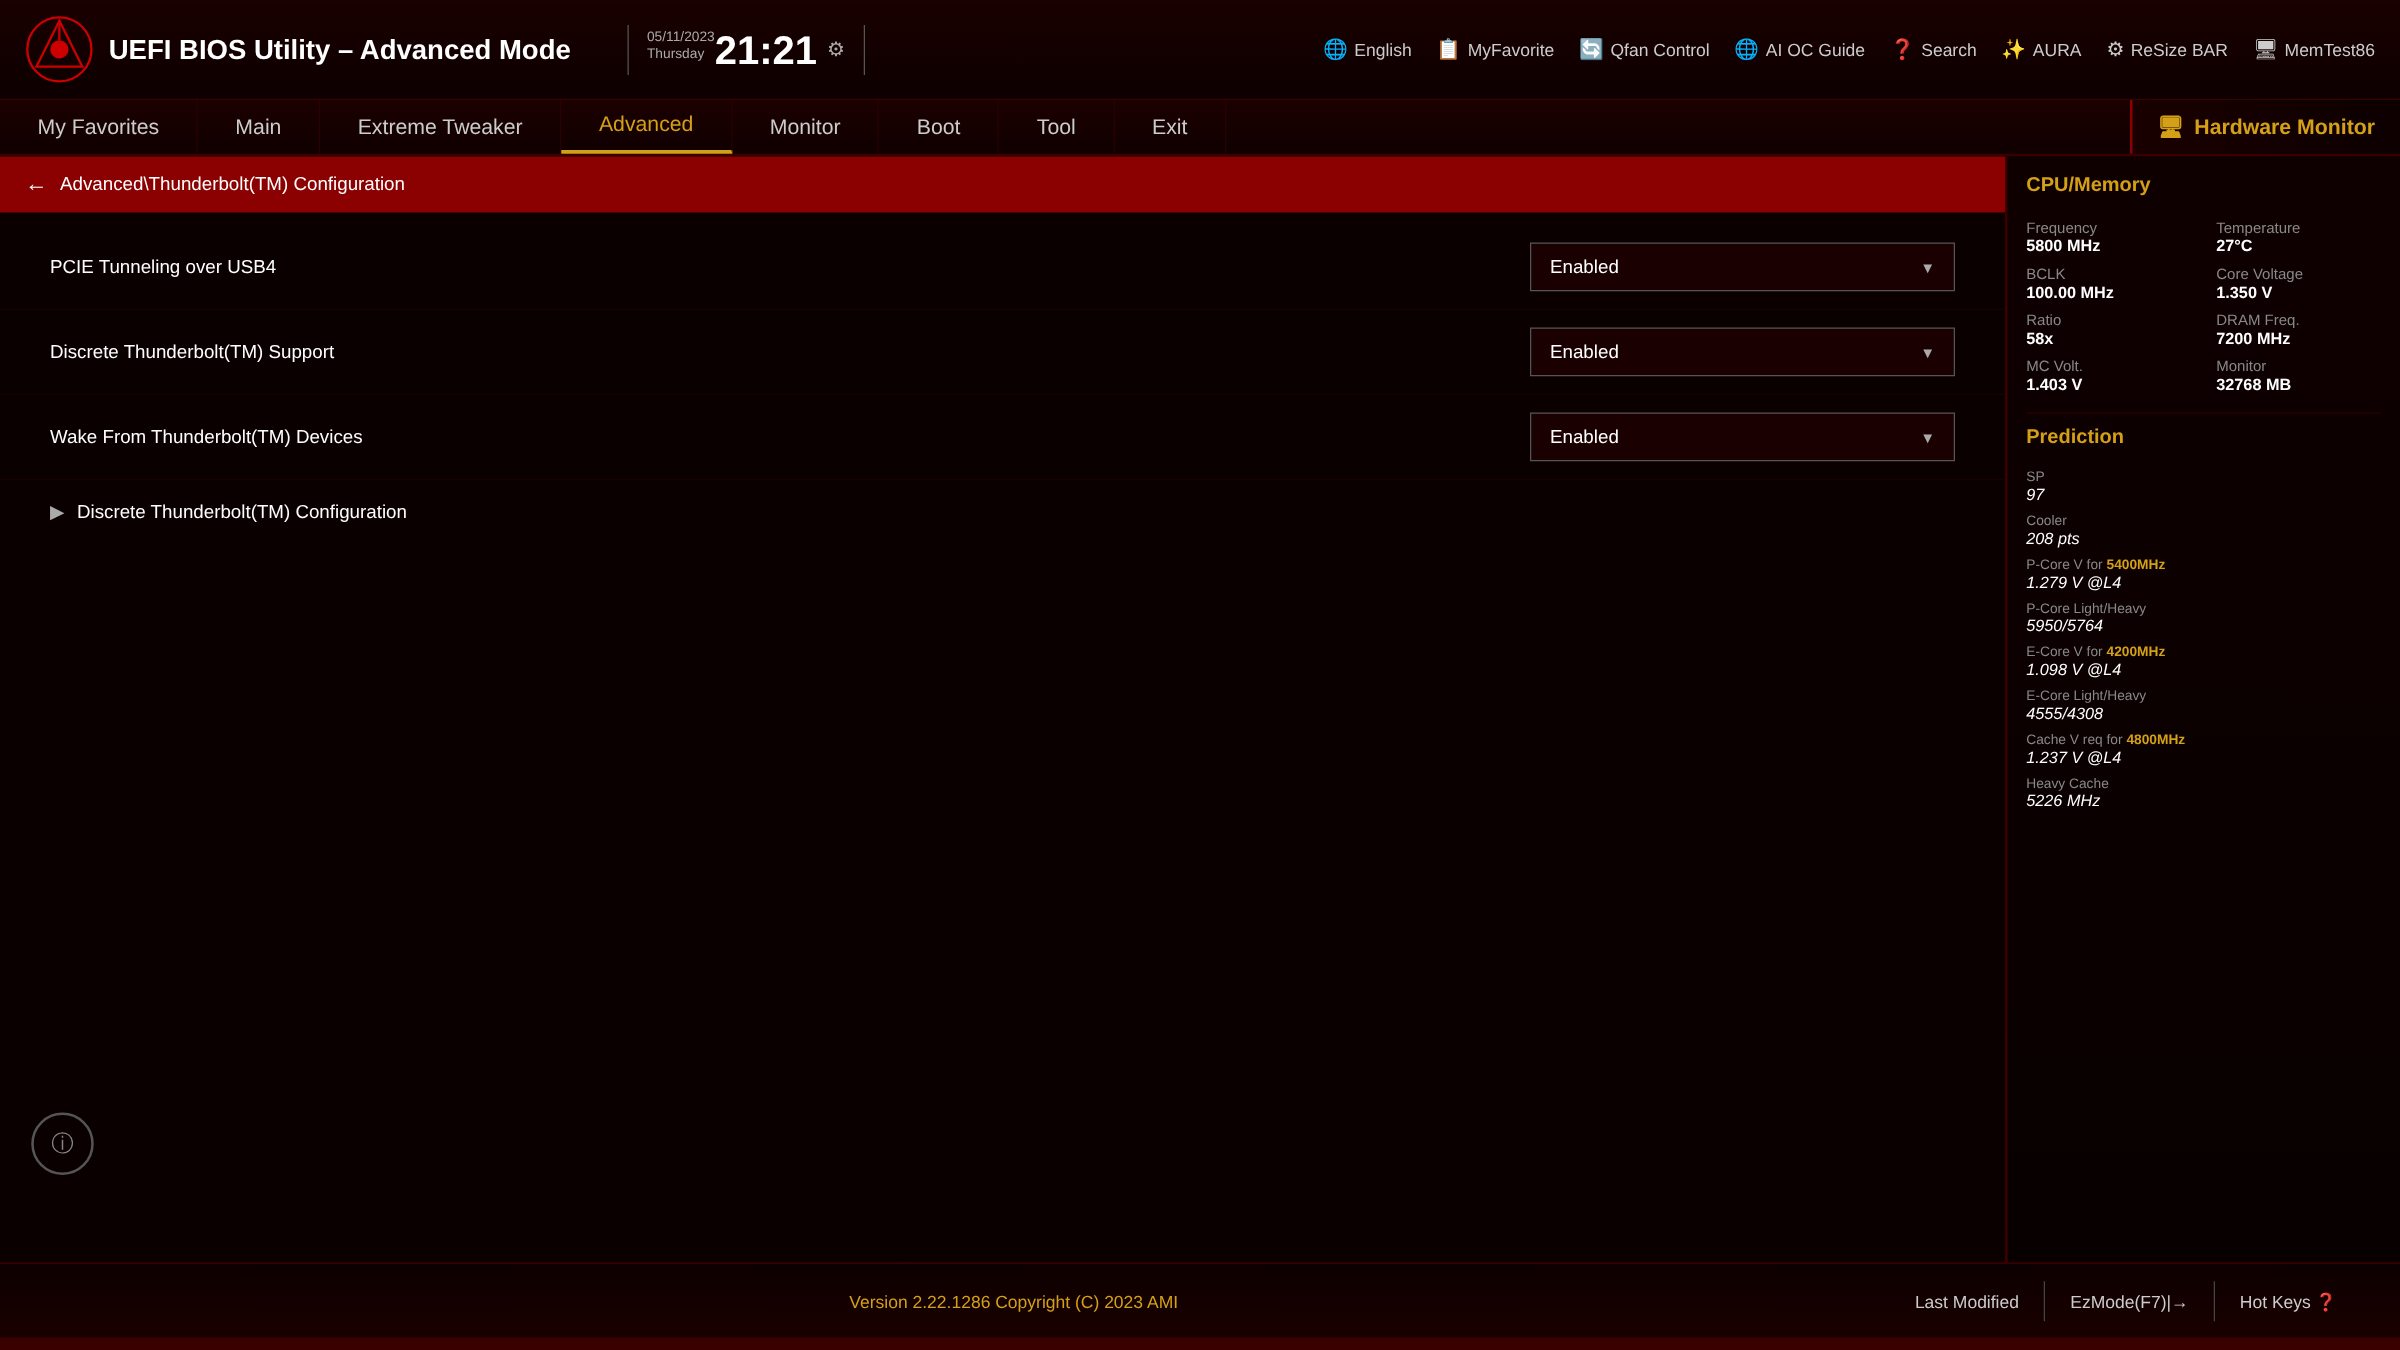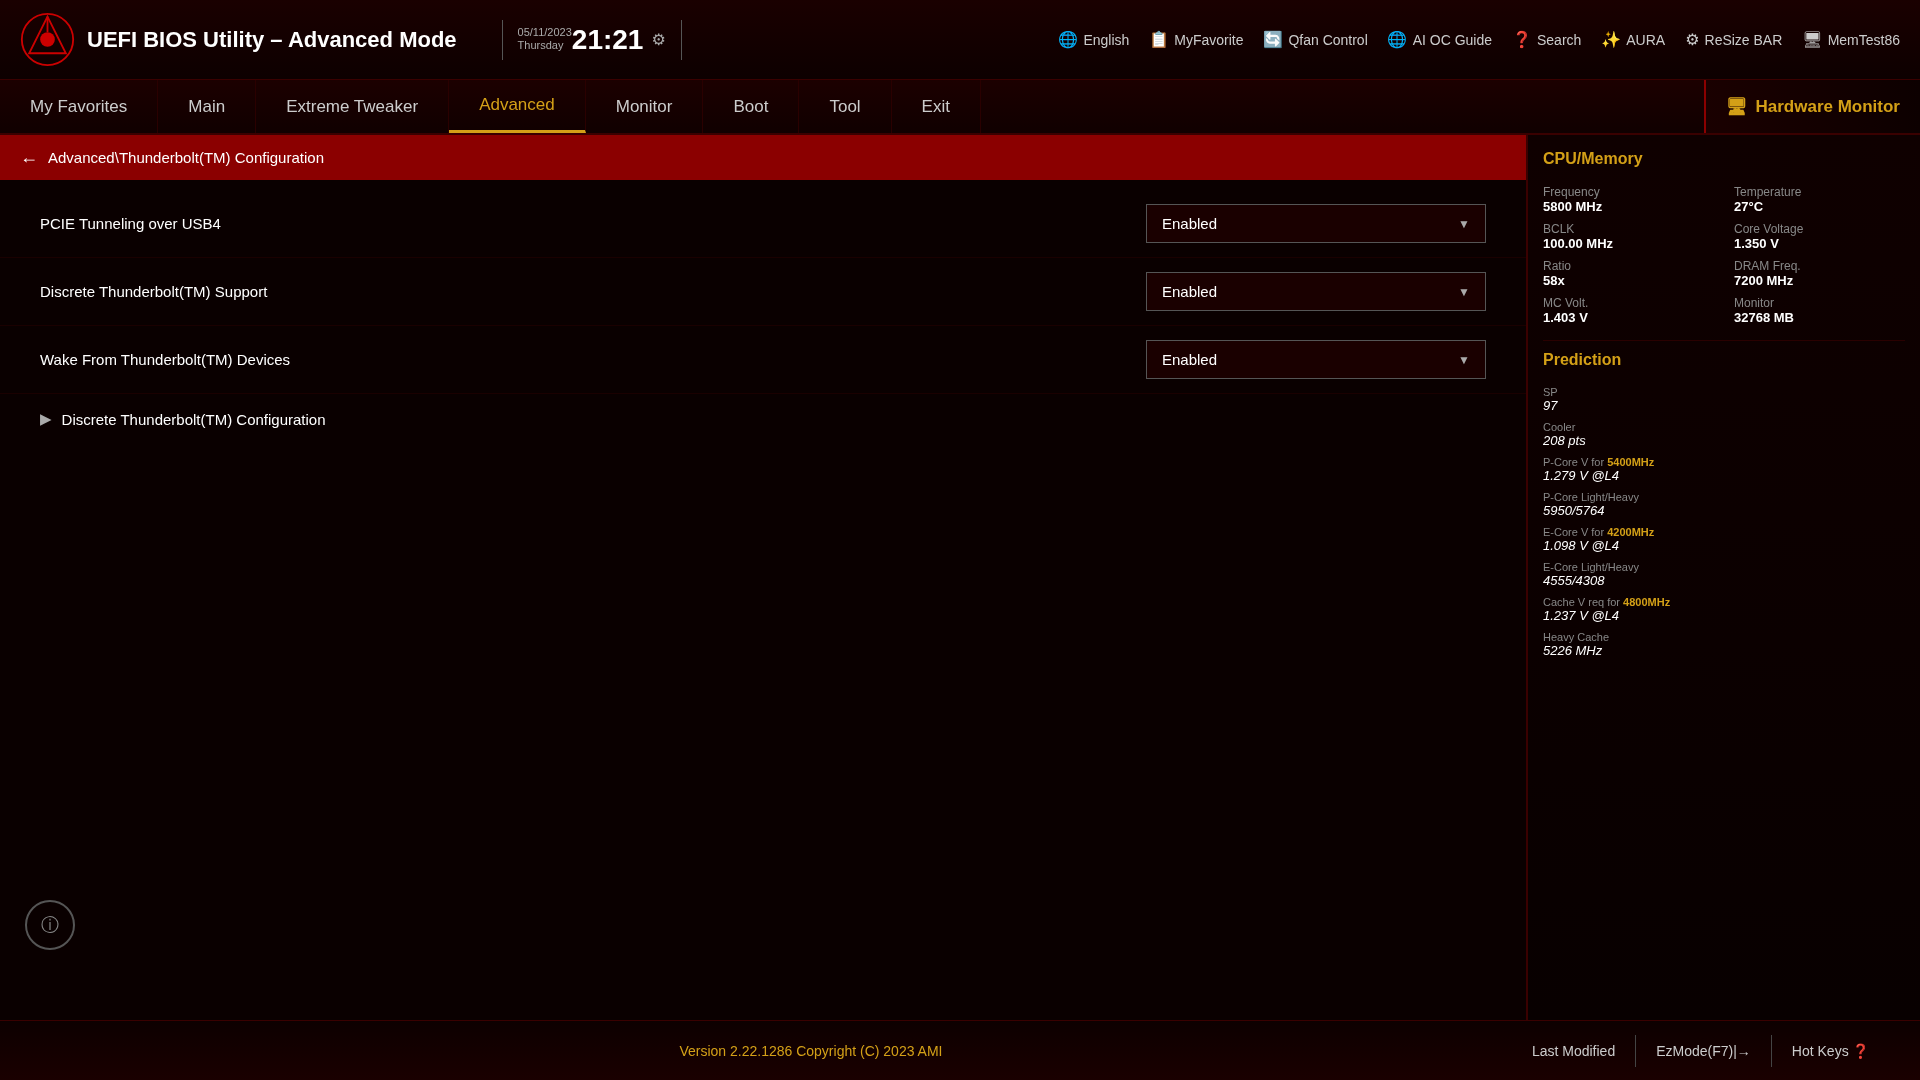--- a/index.html
+++ b/index.html
@@ -67,21 +67,21 @@
       display: flex;
       flex-direction: row;
       align-items: flex-start;
     }
     .date-text {
       font-size: 11px;
       color: #aaa;
       line-height: 1.2;
     }
     .time-text {
-      font-size: 28px;
+      font-size: 32px;
       font-weight: bold;
       color: #fff;
       line-height: 1;
     }
     .settings-icon {
       color: #aaa;
       font-size: 16px;
       margin-left: 4px;
       cursor: pointer;
     }
@@ -105,21 +105,21 @@
     }
 
     
     .nav-bar {
       position: relative;
       z-index: 10;
       display: flex;
       align-items: stretch;
       background: linear-gradient(to bottom, #1c0000, #100000);
       border-bottom: 2px solid #3a0000;
-      height: 55px;
+      height: 45px;
     }
     .nav-item {
       display: flex;
       align-items: center;
       padding: 0 30px;
       font-size: 17px;
       color: #ccc;
       cursor: pointer;
       border-right: 1px solid #2a0000;
       transition: color 0.2s;
@@ -220,21 +220,21 @@
       color: #fff;
       cursor: pointer;
     }
     .submenu-arrow {
       margin-right: 10px;
       color: #aaa;
     }
 
     
     .hw-monitor {
-      width: 394px;
+      width: 316px;
       background: linear-gradient(to bottom, #0f0000, #080000);
       border-left: 2px solid #3a0000;
       padding: 15px;
       overflow-y: auto;
     }
     .hw-section-title {
       font-size: 16px;
       color: #d4a017;
       font-weight: bold;
       margin-bottom: 12px;

